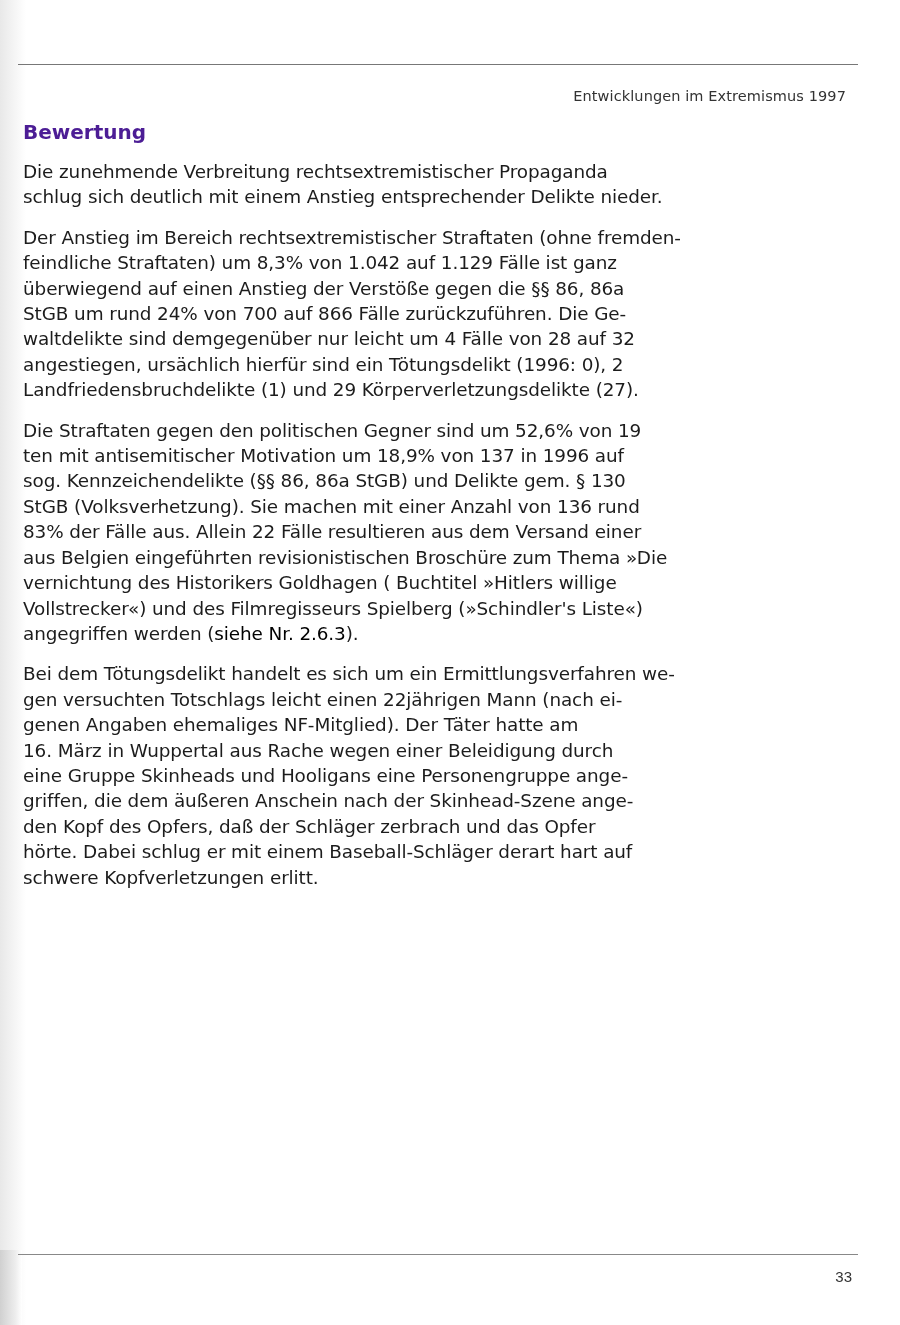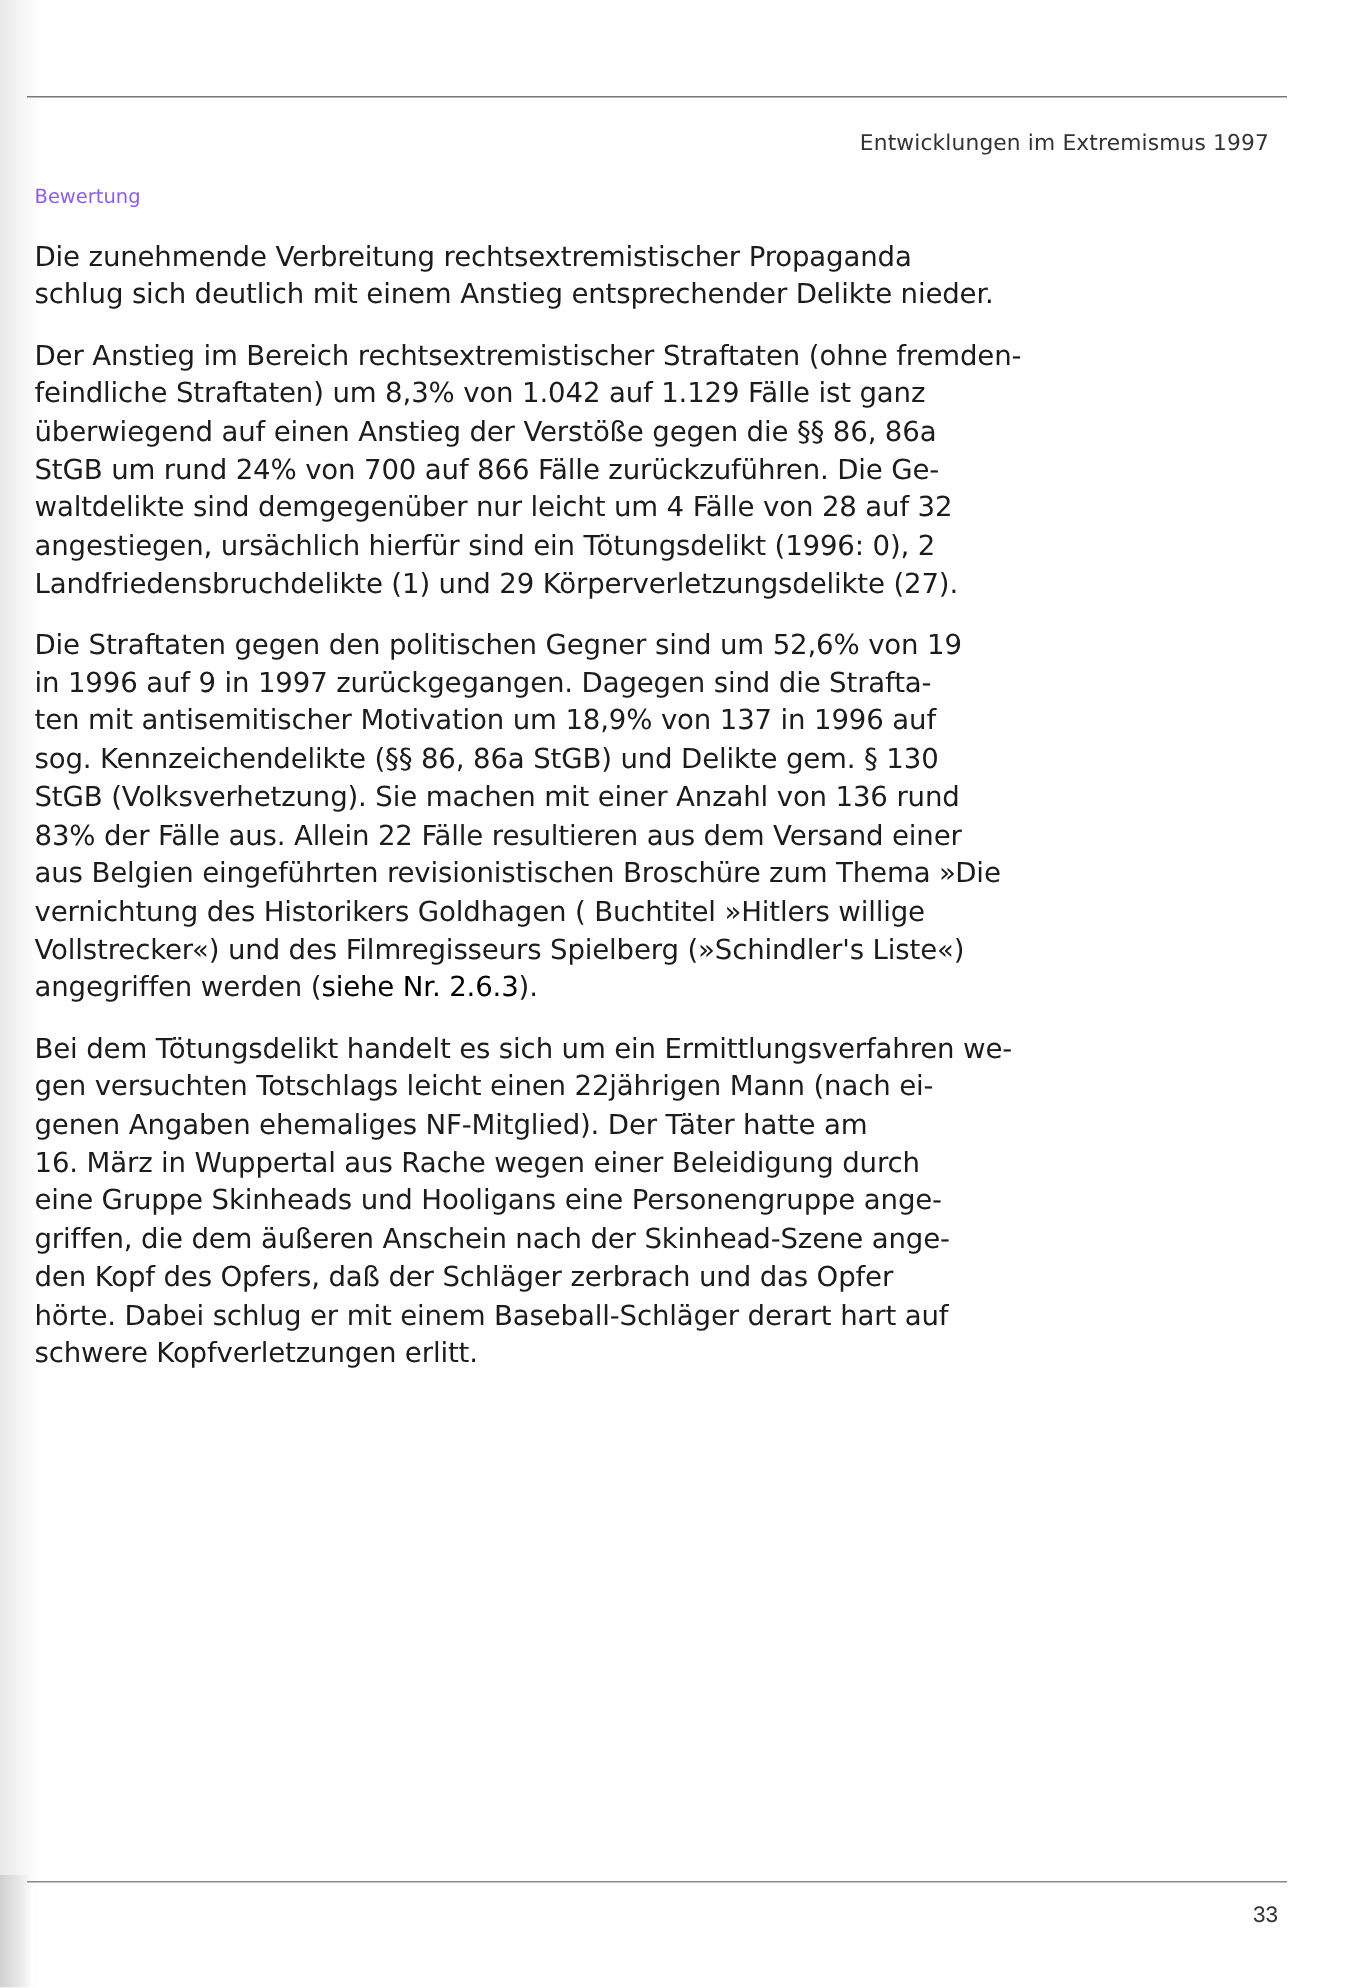--- a/index.html
+++ b/index.html
@@ -22,21 +22,21 @@
       font-size: 14.5px; color: #333; letter-spacing: 0.1px; margin-top: 44px;
     }
     .header-rule {
       position: absolute; left: 18px; top: 64px; width: 840px; height: 0;
       border-top: 1px solid #777;
     }
     .content {
       position: absolute; left: 23px; top: 120px; width: 840px;
     }
     .section-title {
-      font-weight: normal; font-size: 13px; color: #8b5cf6; margin: 0 0 6px 0; line-height: 24px;
+      font-weight: bold; font-size: 20px; color: #4c1d95; margin: 0 0 6px 0; line-height: 24px;
     }
     .para {
       font-size: 18.4px; line-height: 25.4px; margin: 15px 0 6px 0; text-align: justify;
       width: 836px; letter-spacing: -0.1px;
     }
     .para .line { display: block; white-space: nowrap; }
     .link { color: #000000; }
     .footer-rule {
       position: absolute; left: 18px; top: 1254px; width: 840px; height: 0;
       border-top: 1px solid #888;
@@ -68,21 +68,20 @@
     <span class="line">feindliche Straftaten) um 8,3% von 1.042 auf 1.129 Fälle ist ganz</span>
     <span class="line">überwiegend auf einen Anstieg der Verstöße gegen die §§ 86, 86a</span>
     <span class="line">StGB um rund 24% von 700 auf 866 Fälle zurückzuführen. Die Ge-</span>
     <span class="line">waltdelikte sind demgegenüber nur leicht um 4 Fälle von 28 auf 32</span>
     <span class="line">angestiegen, ursächlich hierfür sind ein Tötungsdelikt (1996: 0), 2</span>
     <span class="line">Landfriedensbruchdelikte (1) und 29 Körperverletzungsdelikte (27).</span>
   </p>
 
   <p class="para">
     <span class="line">Die Straftaten gegen den politischen Gegner sind um 52,6% von 19</span>
-    <span class="line">in 1996 auf 9 in 1997 zurückgegangen. Dagegen sind die Strafta-</span>
     <span class="line">ten mit antisemitischer Motivation um 18,9% von 137 in 1996 auf</span>
     <span class="line">sog. Kennzeichendelikte (§§ 86, 86a StGB) und Delikte gem. § 130</span>
     <span class="line">StGB (Volksverhetzung). Sie machen mit einer Anzahl von 136 rund</span>
     <span class="line">83% der Fälle aus. Allein 22 Fälle resultieren aus dem Versand einer</span>
     <span class="line">aus Belgien eingeführten revisionistischen Broschüre zum Thema »Die</span>
     <span class="line">vernichtung des Historikers Goldhagen ( Buchtitel »Hitlers willige</span>
     <span class="line">Vollstrecker«) und des Filmregisseurs Spielberg (»Schindler's Liste«)</span>
     <span class="line"><span>angegriffen werden (</span><span class="link">siehe Nr. 2.6.3</span><span>).</span></span>
   </p>
 

